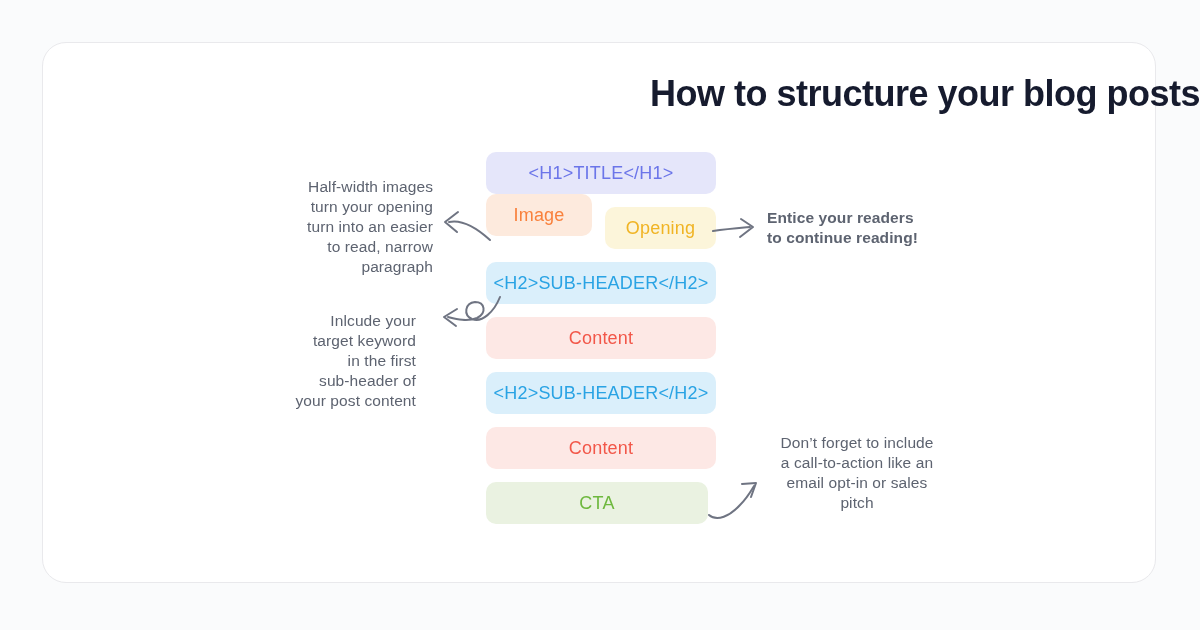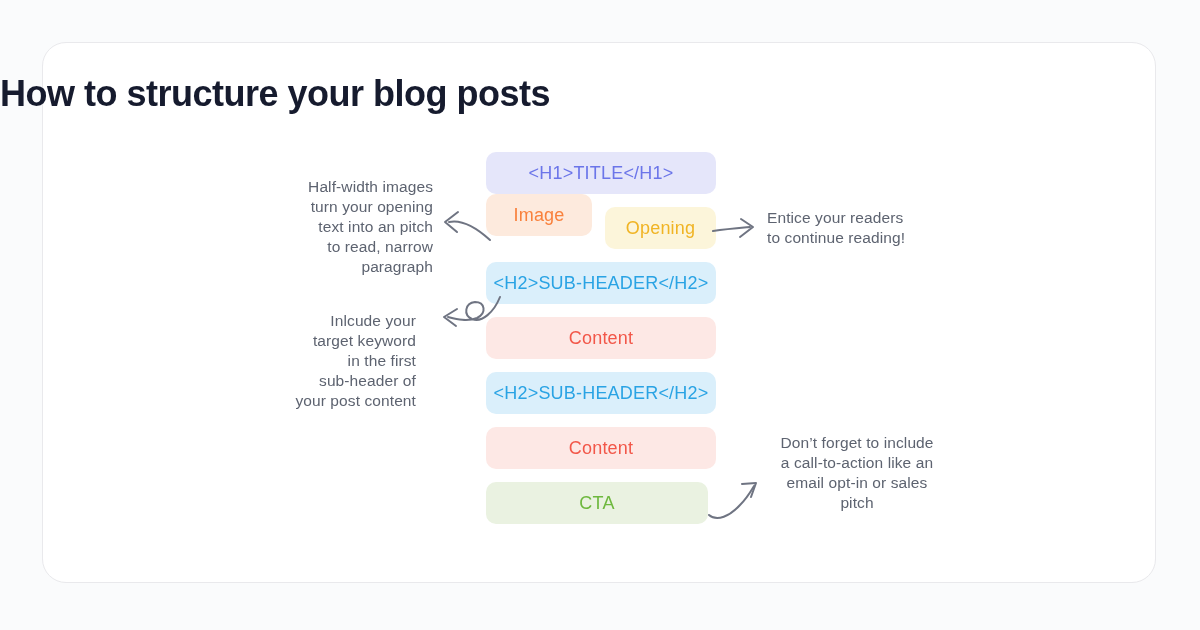--- a/index.html
+++ b/index.html
@@ -24,21 +24,21 @@
     border: 1px solid var(--card-border, #e9e9ec);
     border-radius: 24px;
     box-sizing: border-box;
   }
   .title {
     position: absolute;
     left: 0;
     right: 0;
     top: 74px;
     margin: 0;
-    text-align: left;
+    text-align: right;
     font-size: 36px;
     line-height: 40px;
     font-weight: 700;
     letter-spacing: -0.5px;
     color: var(--title, #161b2e);
   }
   .block {
     position: absolute;
     height: 42px;
     border-radius: 10px;
@@ -63,21 +63,21 @@
     font-size: 15.5px;
     line-height: 20px;
     letter-spacing: 0.1px;
     color: var(--note, #5d6370);
     white-space: pre-line;
   }
   .note-left  { text-align: right; }
   .note-right { text-align: left; }
   .note-image   { left: 233px; top: 177px; width: 200px; }
   .note-keyword { left: 216px; top: 311px; width: 200px; }
-  .note-opening { left: 767px; top: 208px; width: 180px; }
+  .note-opening { left: 767px; top: 208px; width: 180px; font-weight: bold; }
   .note-cta     { left: 767px; top: 433px; width: 180px; text-align: center; }
   .arrows {
     position: absolute;
     left: 0;
     top: 0;
     width: 1200px;
     height: 630px;
     color: var(--arrow, #6f7482);
     pointer-events: none;
   }
@@ -116,21 +116,21 @@
 </div>
 <div class="block block-contb">
   <span>Content</span>
 </div>
 <div class="block block-cta">
   <span>CTA</span>
 </div>
 
 <div class="note note-left note-image">Half-width images
 turn your opening
-text into an pitch
+turn into an easier
 to read, narrow
 paragraph</div>
 <div class="note note-left note-keyword">Inlcude your
 target keyword
 in the first
 sub-header of
 your post content</div>
 <div class="note note-right note-opening">Entice your readers
 to continue reading!</div>
 <div class="note note-right note-cta">Don’t forget to include

